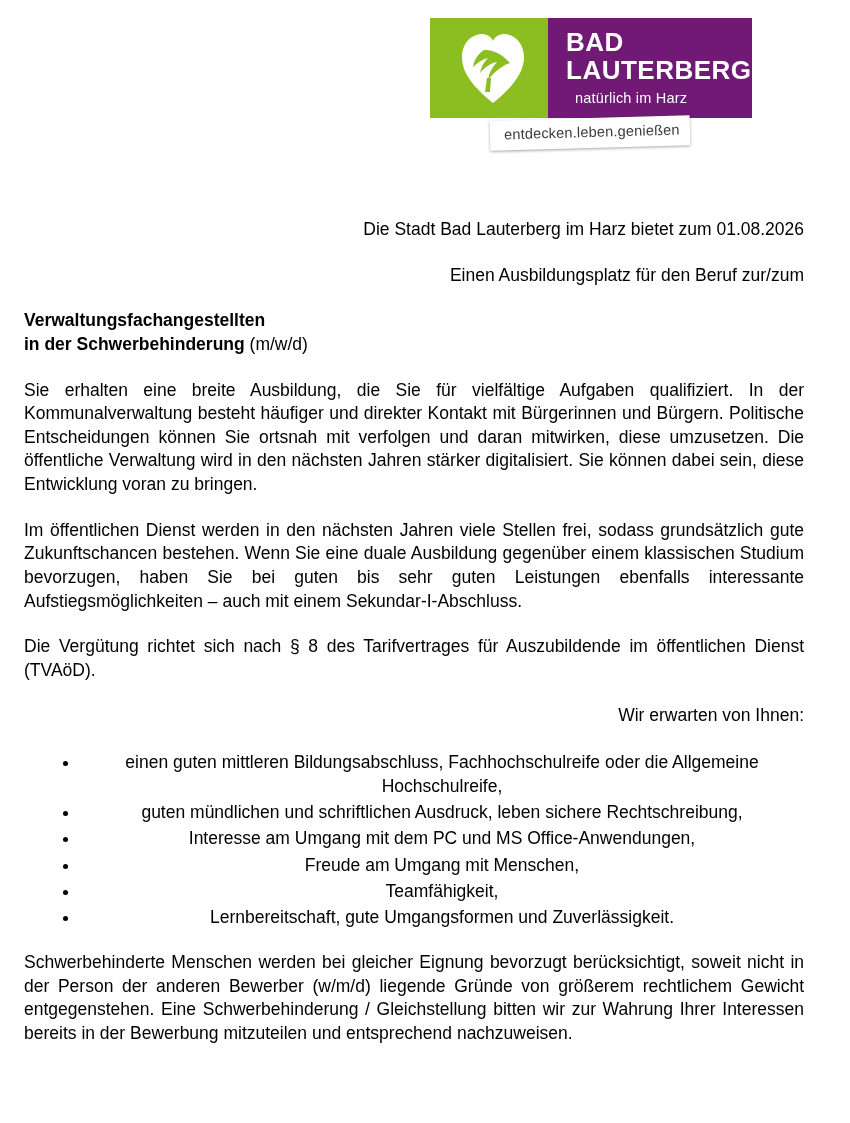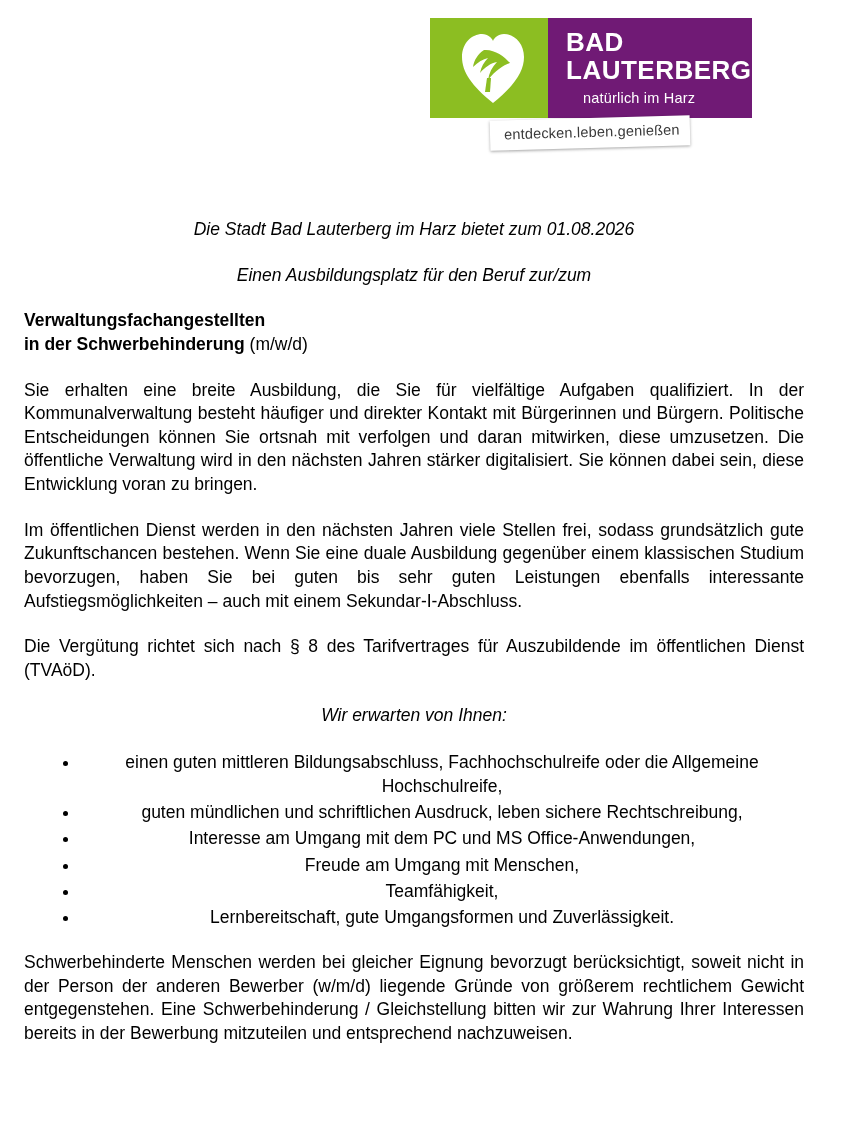--- a/index.html
+++ b/index.html
@@ -67,21 +67,21 @@
     top: 10px;
     font-size: 26px;
     font-weight: bold;
     letter-spacing: 0.5px;
     line-height: 1.08;
     color: #ffffff;
   }
   .logo-title .l2 { display: block; }
   .logo-sub {
     position: absolute;
-    left: 35px;
+    left: 27px;
     top: 72px;
     font-size: 14.5px;
     color: #ffffff;
     letter-spacing: 0.2px;
   }
   .logo-tag {
     position: absolute;
     left: 60px;
     top: 100px;
     width: 200px;
@@ -106,21 +106,21 @@
     top: 218px;
     left: 24px;
     width: 780px;
   }
   p {
     margin: 0 0 22px 0;
     font-size: 17.5px;
     line-height: 1.35;
     text-align: justify;
   }
-  p.plain { text-align: center; font-style: italic; }
+  p.plain { text-align: right; }
   .headline {
     text-align: left;
     font-weight: bold;
     margin: 0 0 22px 0;
     font-size: 17.5px;
     line-height: 1.35;
   }
   .headline .normal { font-weight: normal; margin-top: 34px; }
   ul {
     margin: 0 0 22px 0;

